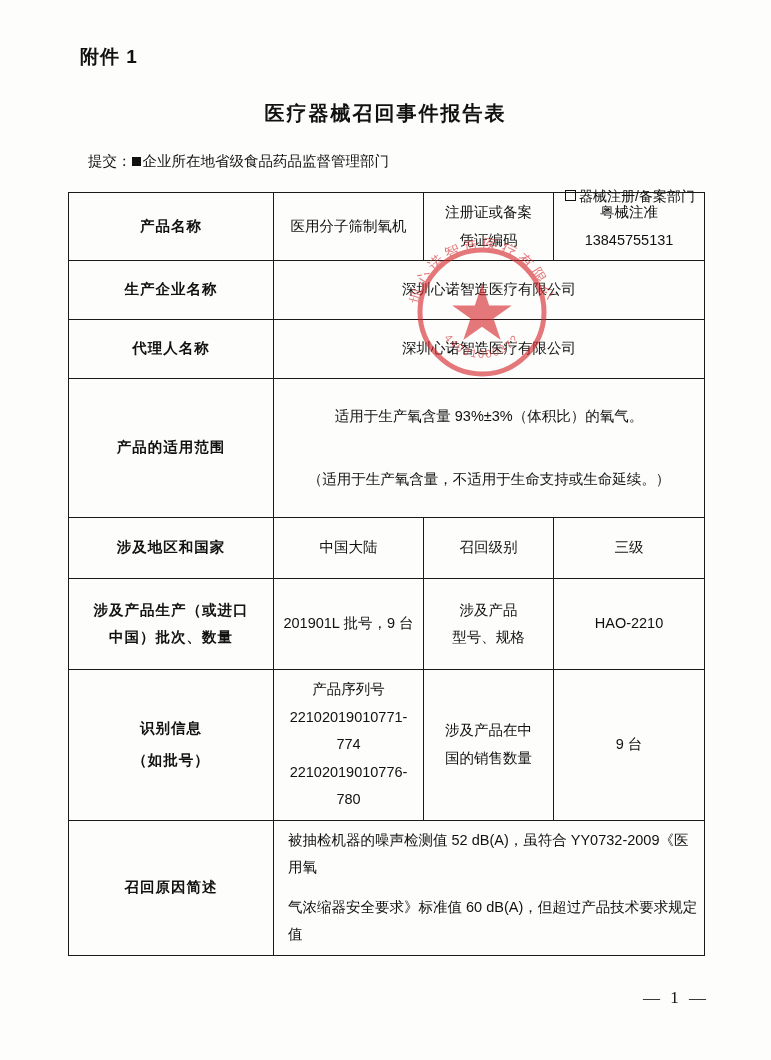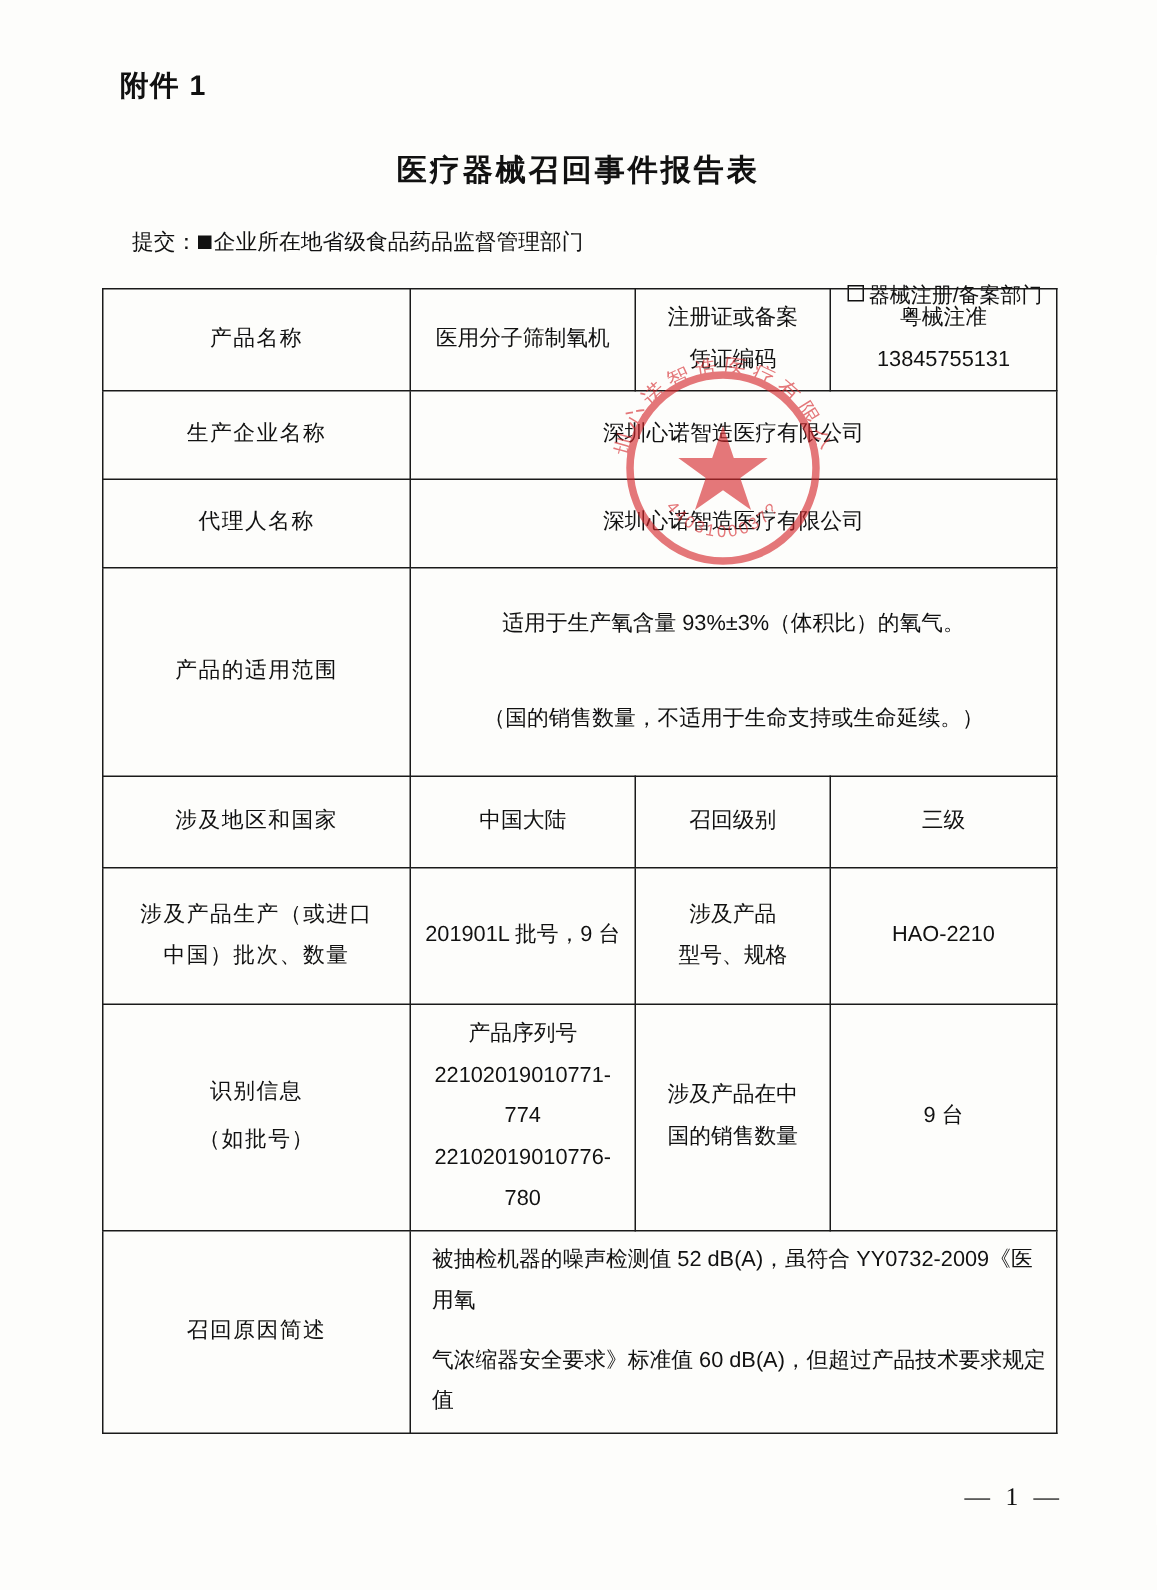--- a/index.html
+++ b/index.html
@@ -89,21 +89,21 @@
   }
   table.form td {
     border: 1.1px solid #1a1a1a;
     text-align: center;
     vertical-align: middle;
     font-size: 14.5px;
     font-family: "Liberation Sans", sans-serif;
     padding: 6px 5px;
     line-height: 1.9;
   }
-  td.label-cell { letter-spacing: 1px; }
+  td.label-cell { letter-spacing: 1px; font-weight: bold; }
   td.tall { height: 54px; }
   .cell-two-line { line-height: 2.0; }
   .page-number {
     position: absolute;
     right: 62px;
     bottom: 52px;
     font-size: 17px;
     font-family: "Liberation Serif", serif;
     letter-spacing: 3px;
   }
@@ -163,21 +163,21 @@
       <tr>
         <td class="label-cell" style="height:46px">代理人名称</td>
         <td colspan="3">深圳心诺智造医疗有限公司</td>
       </tr>
 
 
       <tr>
         <td class="label-cell" style="height:126px">产品的适用范围</td>
         <td colspan="3">
           <div style="margin-bottom:36px">适用于生产氧含量 93%±3%（体积比）的氧气。</div>
-          <div>（国的销售数量，不适用于生命支持或生命延续。）</div>
+          <div>（适用于生产氧含量，不适用于生命支持或生命延续。）</div>
         </td>
       </tr>
 
       <tr>
         <td class="label-cell" style="height:48px">涉及地区和国家</td>
         <td>中国大陆</td>
         <td>召回级别</td>
         <td>三级</td>
       </tr>
 

